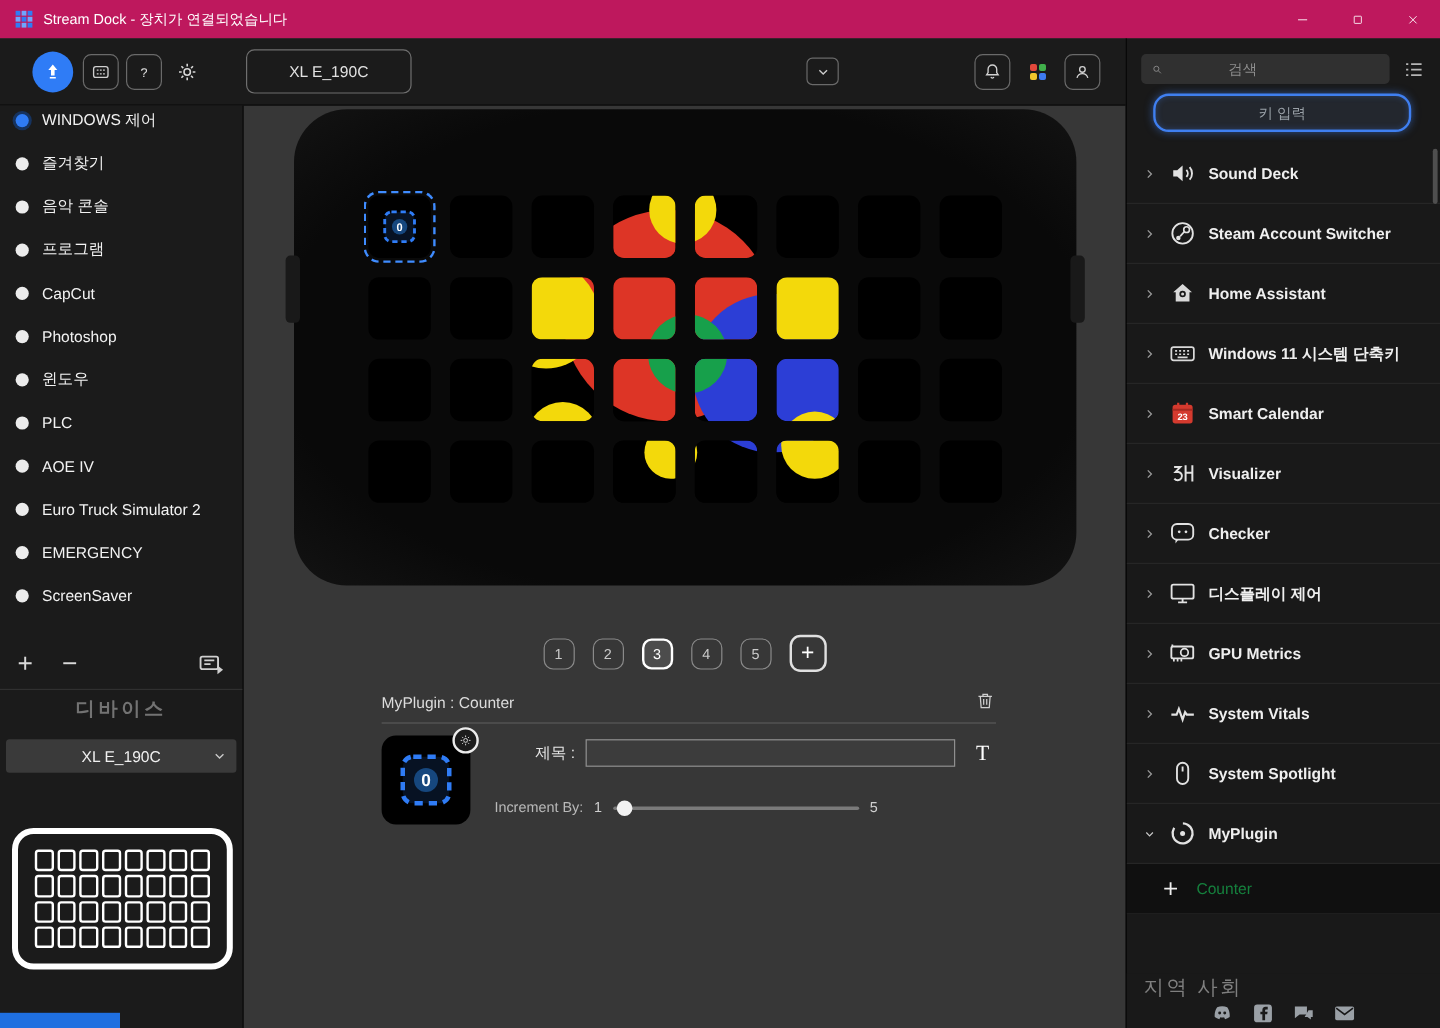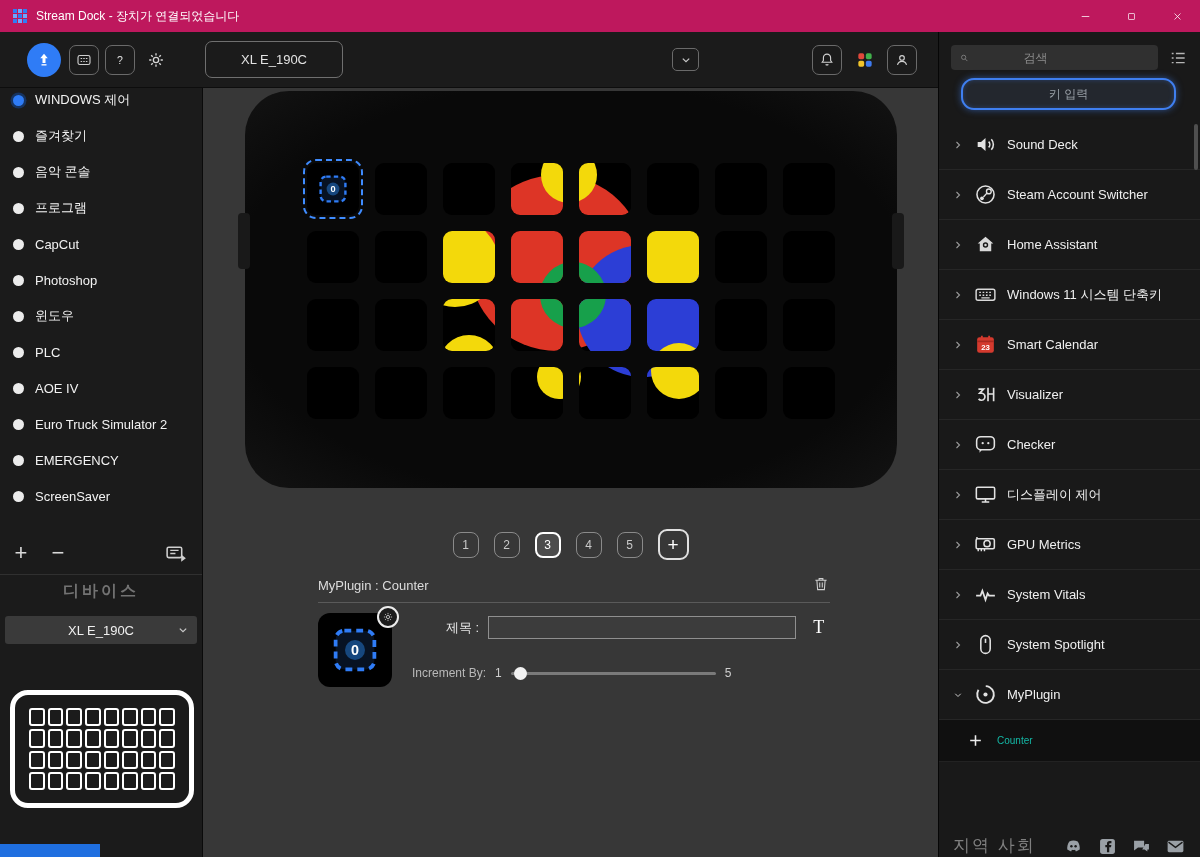--- a/index.html
+++ b/index.html
@@ -97,26 +97,26 @@
   .search-box input { background:transparent; border:none; outline:none; color:#ddd; font-size:12px; width:100%; font-family:"Liberation Sans",sans-serif;margin-left:48px; }
   .search-box input::placeholder { color:#8d8d8d; }
   .list-btn { width:20px; height:20px; cursor:pointer; }
   .key-input { position:absolute; top:46px; left:22px; right:24px; height:32px; border-radius:13px; border:2px solid #3f7ff0; background:#23272e;
                box-shadow:0 0 7px rgba(63,127,240,.55), inset 0 0 5px rgba(63,127,240,.3);
                color:#9aa1a8; font-size:12px; display:flex; align-items:center; justify-content:center; cursor:pointer; }
   .plugin-list { position:absolute; top:88px; left:0; right:0; }
   .plugin-row { height:50px; display:flex; align-items:center; gap:9px; padding:0 10px 0 13px; border-bottom:1px solid #262626; cursor:pointer; }
   .plugin-row .chev { width:12px; height:12px; flex:none; }
   .plugin-row .picon { width:25px; height:25px; flex:none; display:flex; align-items:center; justify-content:center; }
-  .plugin-row .plabel { font-size:13px; font-weight:normal; color:#efefef; }
+  .plugin-row .plabel { font-size:13px; font-weight:bold; color:#efefef; }
   .plugin-sub { height:42px; display:flex; align-items:center; gap:13px; padding-left:28px; background:#101010; border-bottom:1px solid #222; cursor:pointer; }
   .plugin-sub .subplus { width:17px; height:17px; }
-  .sublabel { font-size:10px; color:#14b8a6; }
+  .sublabel { font-size:13px; color:#15803d; }
   .scroll-thumb { position:absolute; right:2px; top:92px; width:4px; height:46px; background:#4f4f4f; border-radius:2px; cursor:pointer; }
-  .sb-footer { position:absolute; bottom:0; left:0; right:0; height:46px; display:flex; align-items:flex-end; padding:0 14px; background:#191919; }
+  .sb-footer { position:absolute; bottom:0; left:0; right:0; height:46px; display:flex; align-items:center; padding:0 14px; background:#191919;flex-direction:column; }
   .community { font-size:17px; color:#7f7f7f; letter-spacing:2px; margin-right:auto; }
   .socials { display:flex; gap:13px; align-items:center; }
   .social { width:21px; height:21px; cursor:pointer; }
 </style>
 </head>
 <body>
 
 <svg width="0" height="0" style="position:absolute">
   <defs>
     <g id="patgroup">

